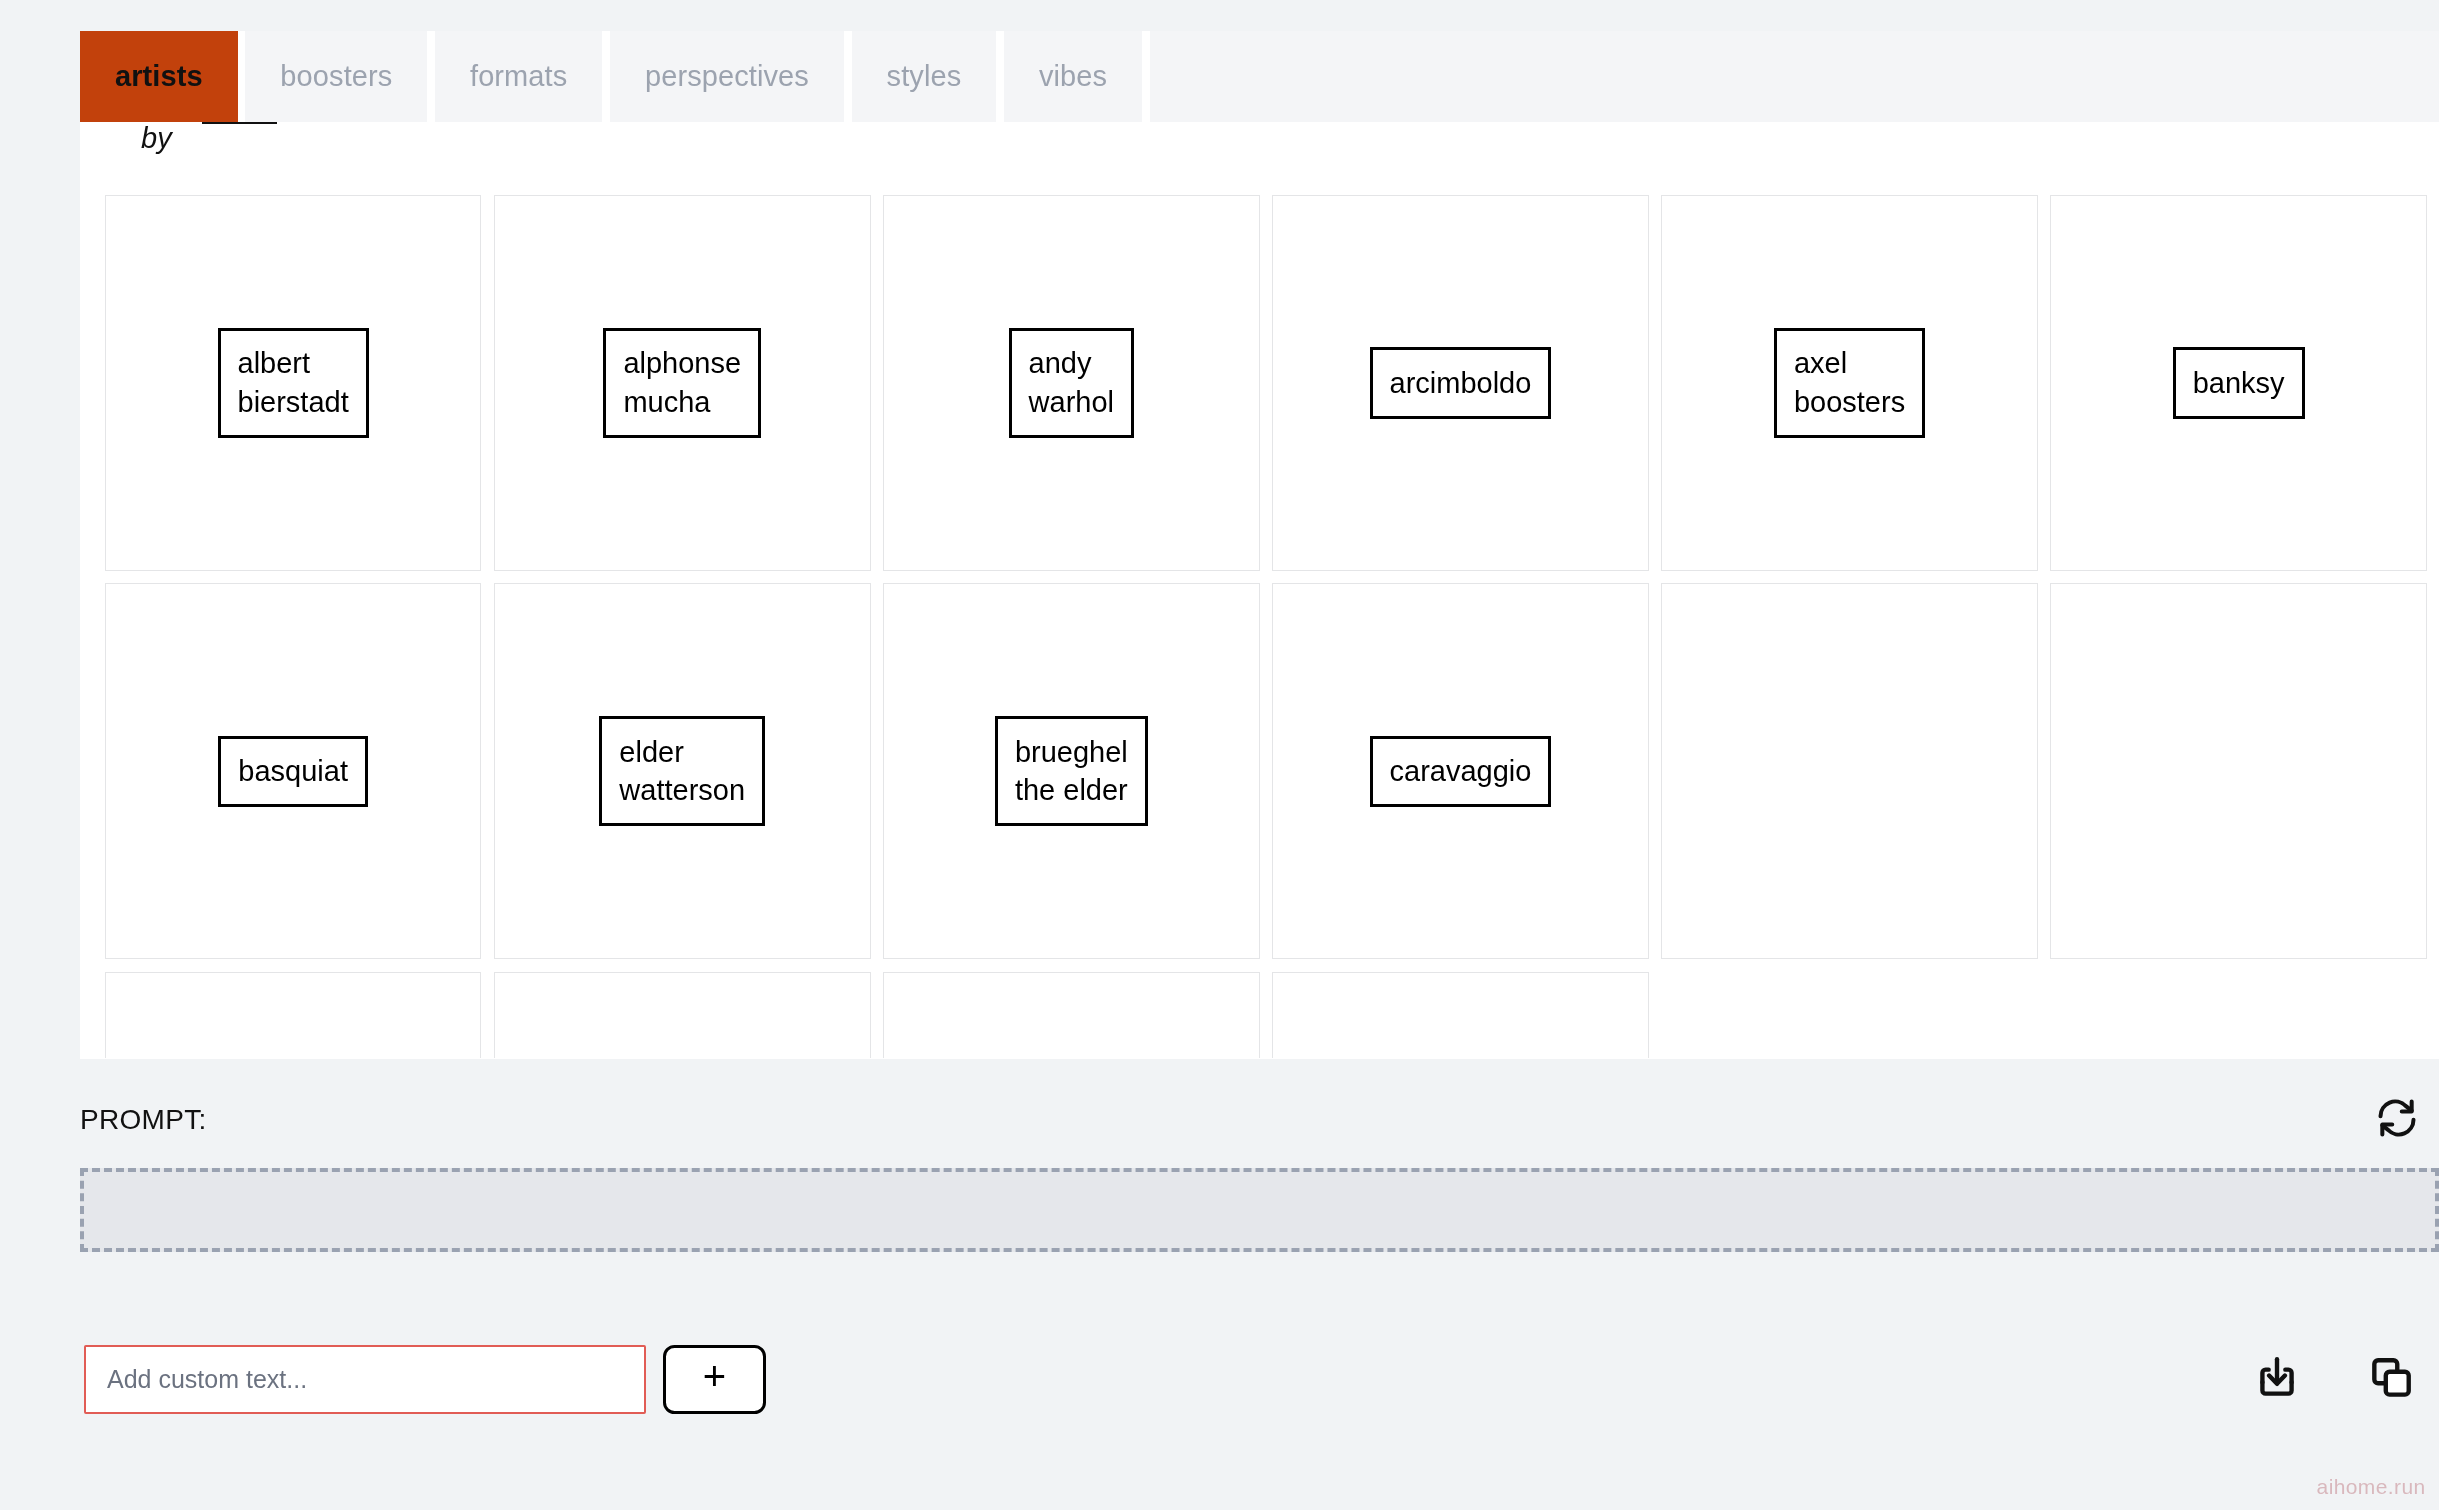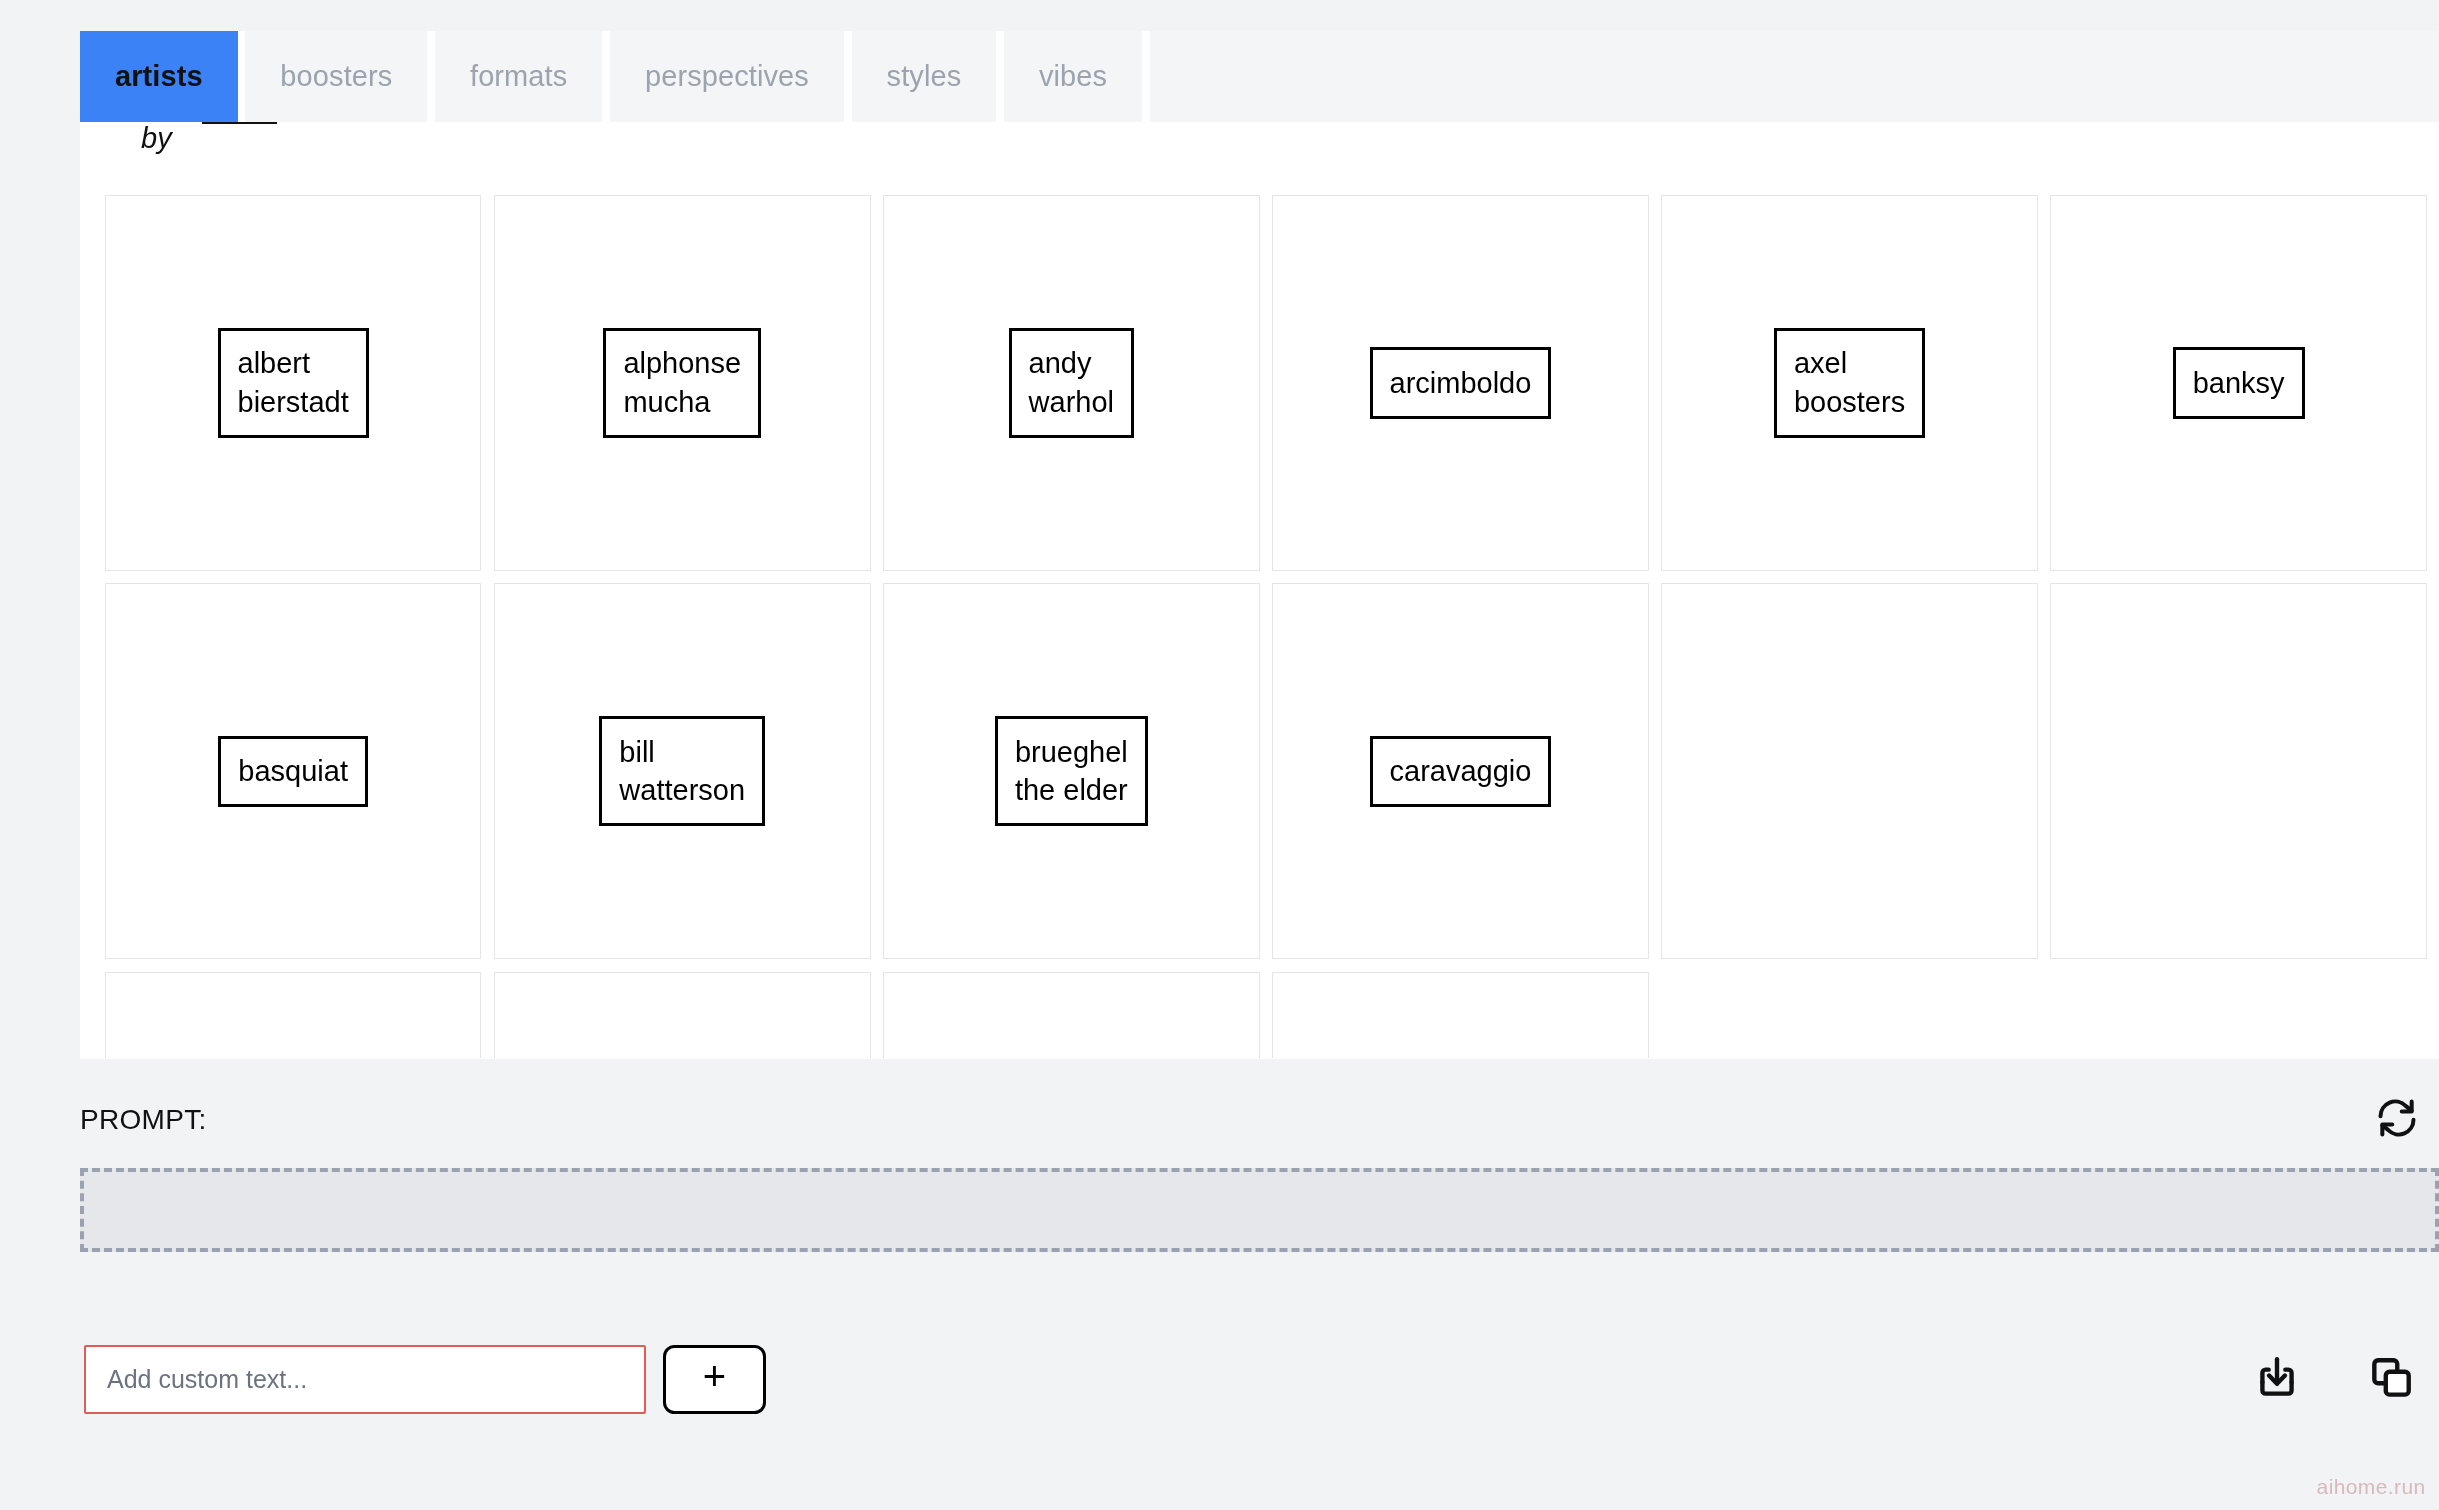--- a/index.html
+++ b/index.html
@@ -46,21 +46,21 @@
     font-size: 29px;
     color: #9ca3af;
     background: #f4f5f7;
     border: none;
     cursor: pointer;
     height: 91px;
     letter-spacing: 0.1px;
     font-family: "Liberation Sans", sans-serif;
   }
   .tab.active {
-    background: #3b82f6;
+    background: #c2410c;
     color: #111111;
     font-weight: bold;
   }
   #tab-spacer {
     flex: 1;
     background: #f4f5f7;
     height: 91px;
   }
 
   
@@ -251,21 +251,21 @@
         <div class="card">
           <div class="chip"><span>axel</span><span class="l2">boosters</span></div>
         </div>
         <div class="card">
           <div class="chip"><span>banksy</span></div>
         </div>
         <div class="card">
           <div class="chip"><span>basquiat</span></div>
         </div>
         <div class="card">
-          <div class="chip"><span>bill</span><span class="l2">watterson</span></div>
+          <div class="chip"><span>elder</span><span class="l2">watterson</span></div>
         </div>
         <div class="card">
           <div class="chip"><span>brueghel</span><span class="l2">the elder</span></div>
         </div>
         <div class="card">
           <div class="chip"><span>caravaggio</span></div>
         </div>
         <div class="card"></div>
         <div class="card"></div>
         <div class="card"></div>

